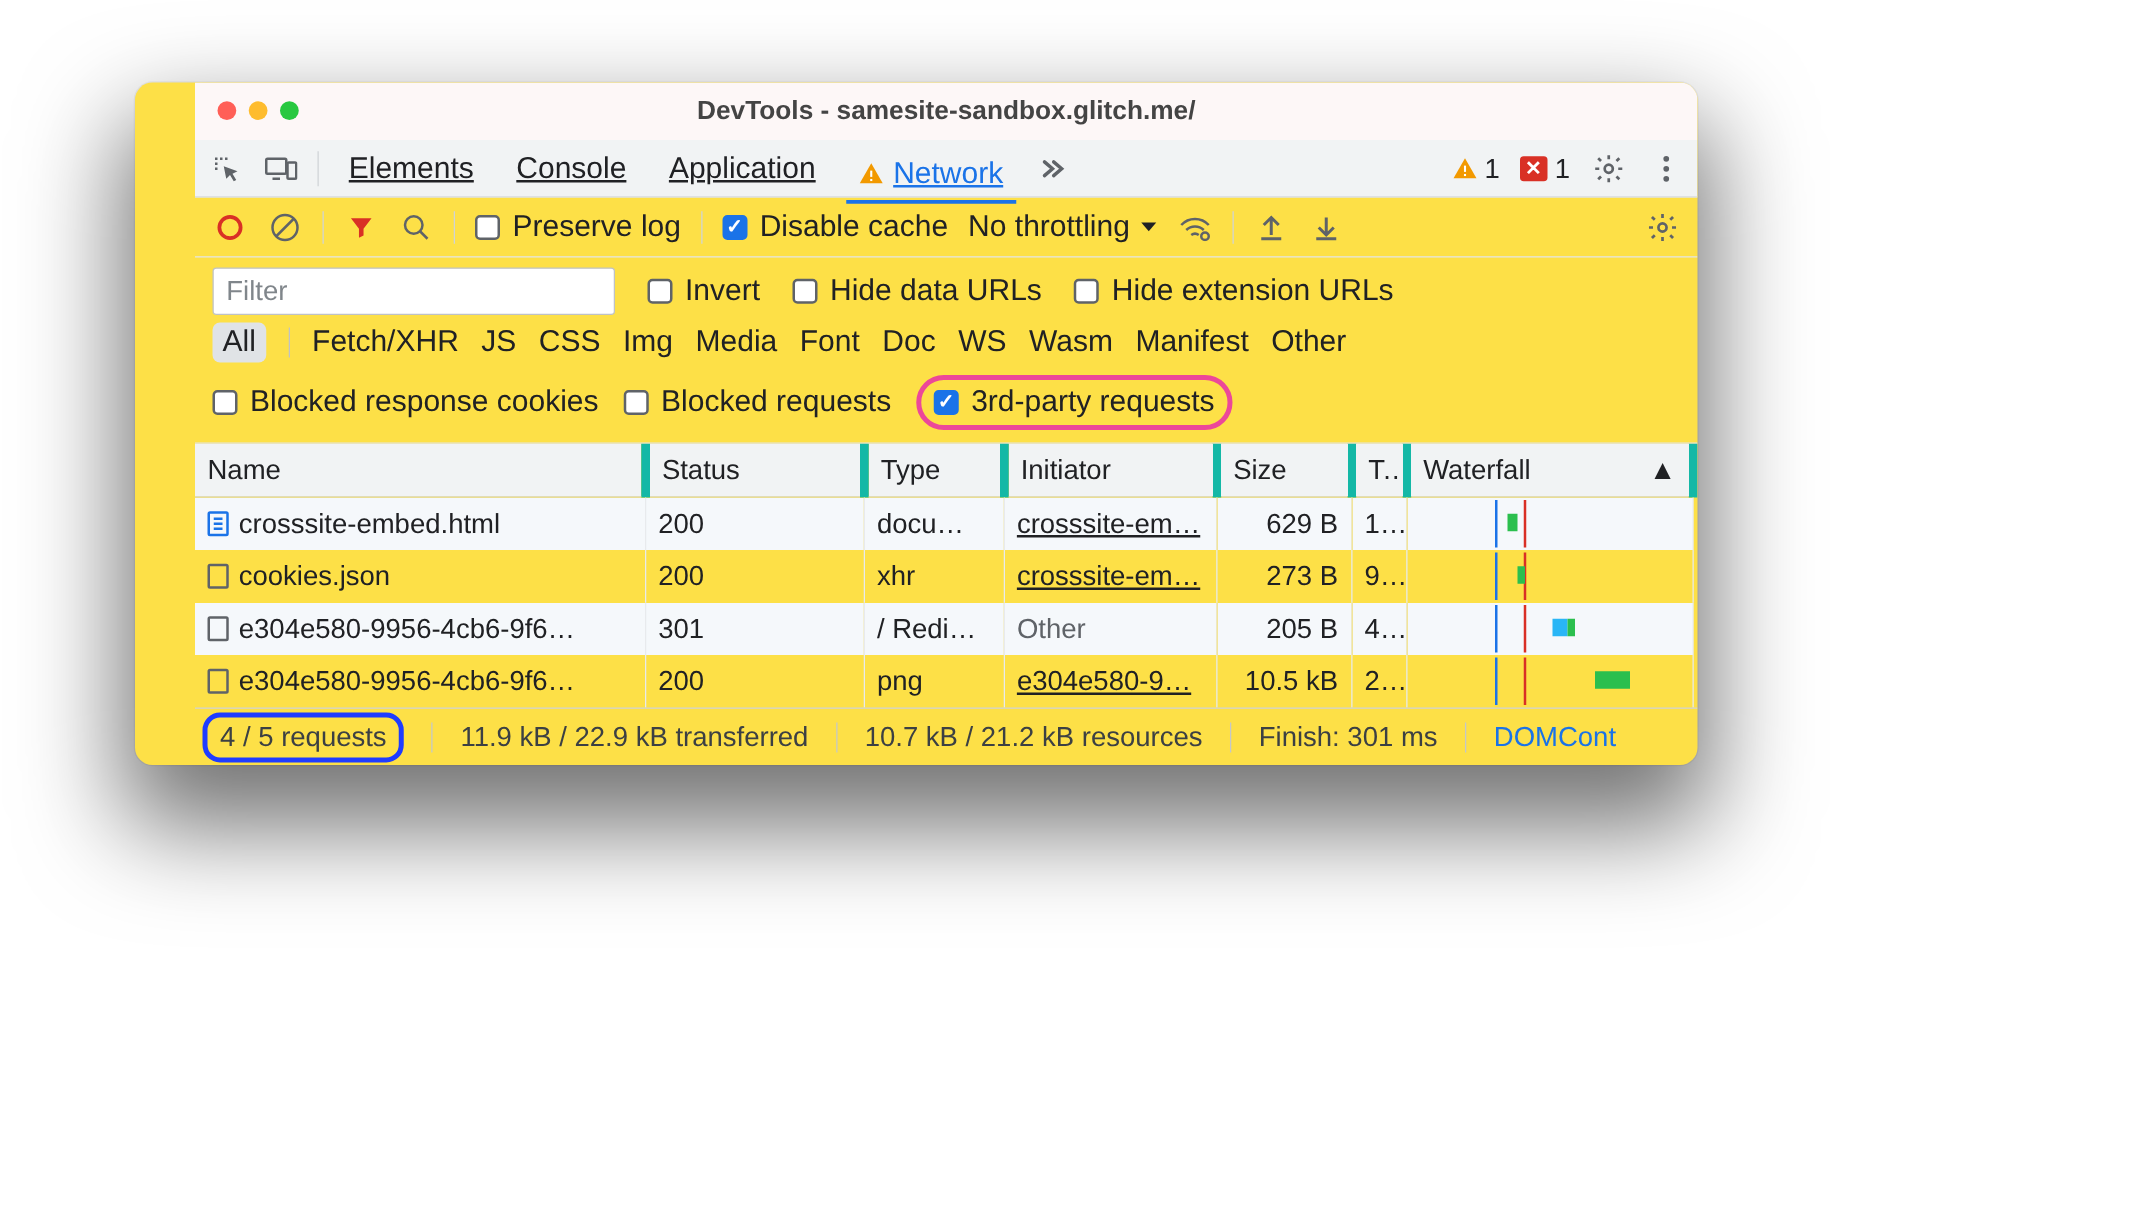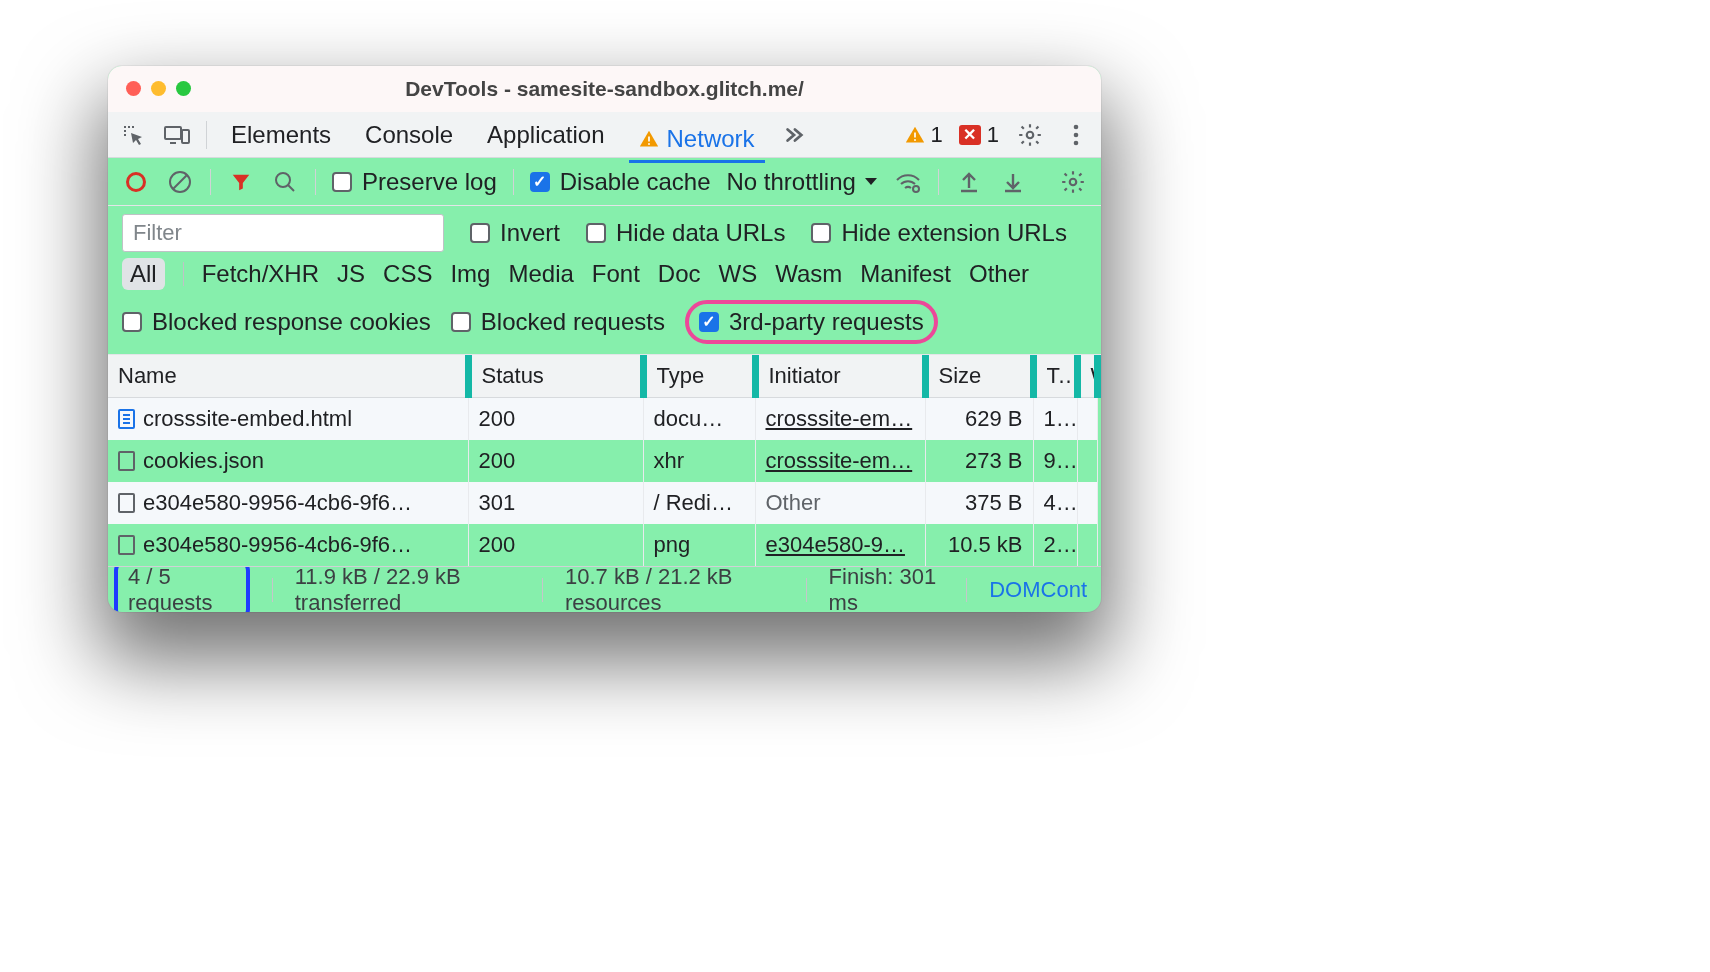--- a/index.html
+++ b/index.html
@@ -1,29 +1,29 @@
 <!DOCTYPE html>
 <html><head>
 <meta charset="utf-8">
 <style>
   * { box-sizing: border-box; }
   html, body { margin:0; padding:0; font-family: -apple-system, BlinkMacSystemFont, "Segoe UI", Helvetica, Arial, sans-serif; font-size:24px; color:#202124; background:transparent;}
   .stage { width:1710px; height:972px; position:relative; }
-  .window { position:absolute; left:108px; top:66px; width:993px; background:#86efac; border-radius:14px; box-shadow:0 40px 80px 10px rgba(0,0,0,0.55), 0 0 0 1px rgba(0,0,0,0.05); overflow:hidden;}
+  .window { position:absolute; left:108px; top:66px; width:1250px; background:#fde047; border-radius:14px; box-shadow:0 40px 80px 10px rgba(0,0,0,0.55), 0 0 0 1px rgba(0,0,0,0.05); overflow:hidden;padding-left:48px;}
   
   .titlebar { height:46px; background:#fdf7f7; display:flex; align-items:center; position:relative; border-bottom:1px solid transparent;}
   .traffic { display:flex; gap:10px; margin-left:18px;}
   .traffic .dot { width:15px; height:15px; border-radius:50%; }
   .dot.red{background:#ff5f57;} .dot.yellow{background:#febc2e;} .dot.green{background:#28c840;}
   .title { position:absolute; left:0; right:0; text-align:center; font-size:21px; font-weight:600; color:#444; pointer-events:none;}
   
   .tabs { height:46px; background:#f1f3f4; display:flex; align-items:center; border-bottom:1px solid #d7dadd; padding:0 10px; gap:14px;}
   .tabs .ic { display:inline-flex; align-items:center; justify-content:center; width:30px; height:30px; color:#5f6368;}
   .tabs .sep { width:1px; height:28px; background:#d0d3d6;}
-  .tabs .tab { padding:0 10px; font-size:24px; color:#202124; height:46px; display:flex; align-items:center; gap:8px;}
+  .tabs .tab { padding:0 10px; font-size:24px; color:#202124; height:46px; display:flex; align-items:center; gap:8px;text-decoration:underline;}
   .tabs .tab.active { color:#1a73e8; border-bottom:3px solid #1a73e8;margin-top:11px; }
   .tabs .tab.active svg { fill:#f29900;}
   .flex-spacer{flex:1;}
   .badgegrp { display:flex; align-items:center; gap:16px;}
   .badge { display:flex; align-items:center; gap:6px; font-size:22px;}
   .badge-warn svg{fill:#f29900;} .badge-err .sq{background:#d93025;color:#fff;font-size:16px;font-weight:700;width:22px;height:20px;border-radius:3px;display:flex;align-items:center;justify-content:center;}
   
   .ntoolbar{height:48px;display:flex;align-items:center;padding:0 14px;gap:16px;border-bottom:1px solid #e3e5e8;}
   .ntoolbar .sep{width:1px;height:26px;background:#d0d3d6;}
   .ntoolbar .ic{display:inline-flex;align-items:center;justify-content:center;color:#5f6368;width:28px;height:28px;}
@@ -307,21 +307,21 @@
                 <div class="line" style="left:83px;border-left:2px solid #d93025"></div>
                 <div class="bar" style="left:78px;width:6px"></div>
               </div>
             </td>
           </tr>
           <tr class="odd">
             <td><span class="emptyicon"></span>e304e580-9956-4cb6-9f6…</td>
             <td>301</td>
             <td>/ Redi…</td>
             <td class="ini">Other</td>
-            <td class="right">375 B</td>
+            <td class="right">205 B</td>
             <td>4..</td>
             <td>
               <div class="wf">
                 <div class="line" style="left:60px;border-left:2px solid #1a73e8"></div>
                 <div class="line" style="left:83px;border-left:2px solid #d93025"></div>
                 <div class="barb" style="left:106px;width:12px"></div>
                 <div class="bar" style="left:118px;width:6px"></div>
               </div>
             </td>
           </tr>

